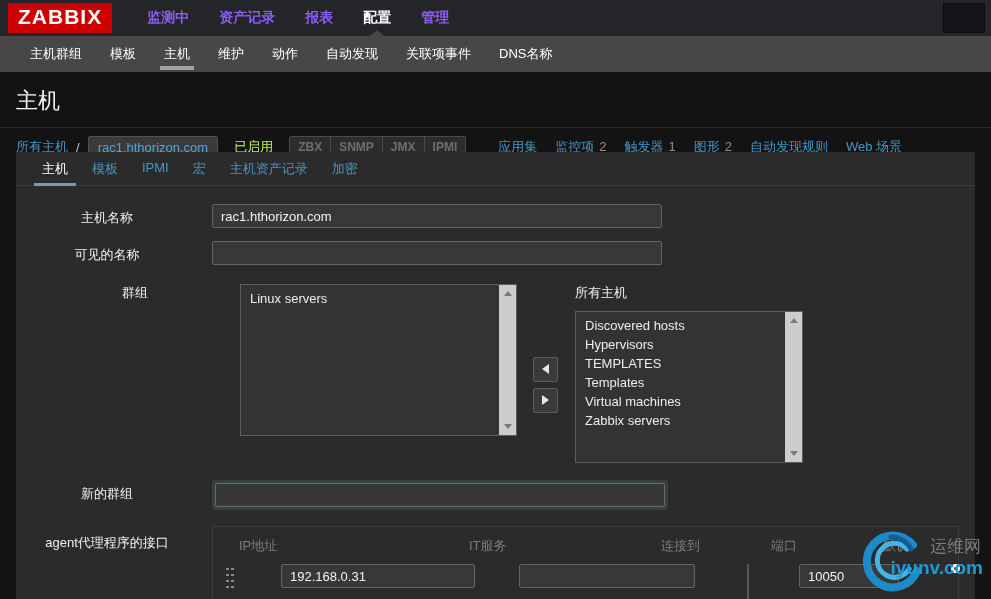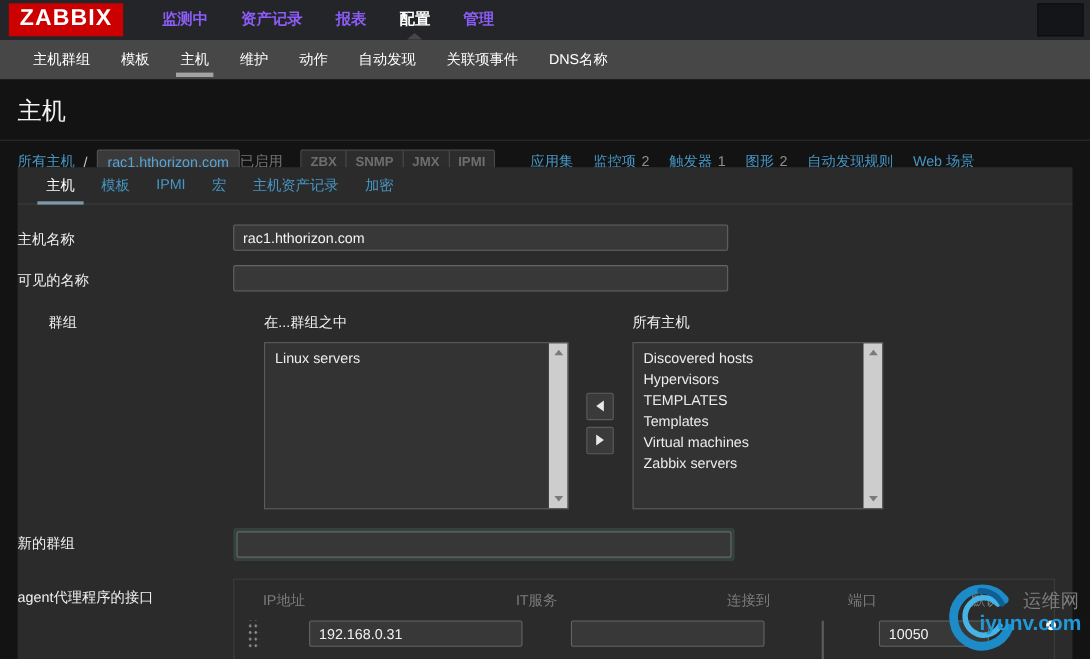--- a/index.html
+++ b/index.html
@@ -23,39 +23,39 @@
   
   .page-head { padding:14px 16px 0; }
   .page-title { font-size:22px; font-weight:normal; color:#f2f2f2; }
   .head-divider { border-bottom:1px solid #2d2d2d; margin-top:11px; }
 
   
   .crumbbar { display:flex; align-items:center; padding:0 16px; height:38px; font-size:13px; }
   .link { color:#4796c4; cursor:pointer; text-decoration:none; }
   .crumb-sep { color:#c9c9c9; margin:0 8px; }
   .host-chip { background:#3a3a3a; border:1px solid #525252; border-radius:2px; padding:3px 9px; color:#55a4d5; cursor:pointer; }
-  .status-enabled { color:#737373; }
+  .status-enabled { color:#bef264; margin-left:16px; }
   .agent-badges { display:flex; border:1px solid #4a4a4a; border-radius:2px; background:#2c2c2c; margin-left:16px; overflow:hidden; }
   .agent-badges span { padding:3px 8px; font-size:12px; font-weight:bold; color:#6e6e6e; border-left:1px solid #4a4a4a; }
   .agent-badges span:first-child { border-left:none; }
   .crumb-links { display:flex; margin-left:14px; }
   .crumb-links .cl { margin-left:18px; white-space:nowrap; }
   .crumb-links .cnt { color:#8f8f8f; margin-left:5px; }
 
   
   .panel { position:absolute; left:16px; right:16px; top:152px; bottom:0; background:#2b2b2b; }
   .tabsrow { display:flex; padding:0 14px; border-bottom:1px solid #3d3d3d; }
   .tab { font-size:13px; padding:8px 12px 7px; color:#4796c4; cursor:pointer; position:relative; }
   .tab.active { color:#fff; }
   .tab.active:after { content:""; position:absolute; left:4px; right:4px; bottom:-1px; height:3px; background:#7d98a6; }
 
   
   .form { padding-top:18px; font-size:13px; }
   .frow { display:flex; margin-bottom:13px; }
-  .flabel { width:196px; text-align:left; padding-right:14px; padding-top:5px; color:#f0f0f0; flex:none; }
+  .flabel { width:196px; text-align:center; padding-right:14px; padding-top:5px; color:#f0f0f0; flex:none; }
   .flabel.top { padding-top:0; }
   .text-input { background:#383838; border:1px solid #646464; border-radius:2px; color:#f2f2f2; height:24px; padding:0 8px; font-size:13px; font-family:"Liberation Sans","DejaVu Sans",sans-serif; outline:none; }
   .w-main { width:450px; }
 
   
   .groups-wrap { display:flex; }
   .gcol { display:flex; flex-direction:column; }
   .gcol .ghead { margin-bottom:9px; color:#f0f0f0; }
   .listbox { position:relative; background:#333333; border:1px solid #5c5c5c; height:152px; width:277px; padding:4px 22px 4px 0; overflow:hidden; }
   .listbox .opt { padding:2px 9px; color:#ededed; white-space:nowrap; cursor:pointer; }
@@ -172,21 +172,20 @@
 
     <div class="frow">
       <div class="flabel">可见的名称</div>
       <input class="text-input w-main" type="text" value="" style="">
     </div>
 
     <div class="frow" style="margin-top:19px;padding-left:28px;">
       <div class="flabel top">群组</div>
       <div class="groups-wrap">
         <div class="gcol">
-          <div class="ghead">在...群组之中</div>
           <div class="listbox">
             <div class="opt">Linux servers</div>
             <div class="vscroll">
               <span class="sa up"></span>
               <span class="sa dn"></span>
             </div>
           </div>
         </div>
         <div class="movecol">
           <div class="movebtn">

